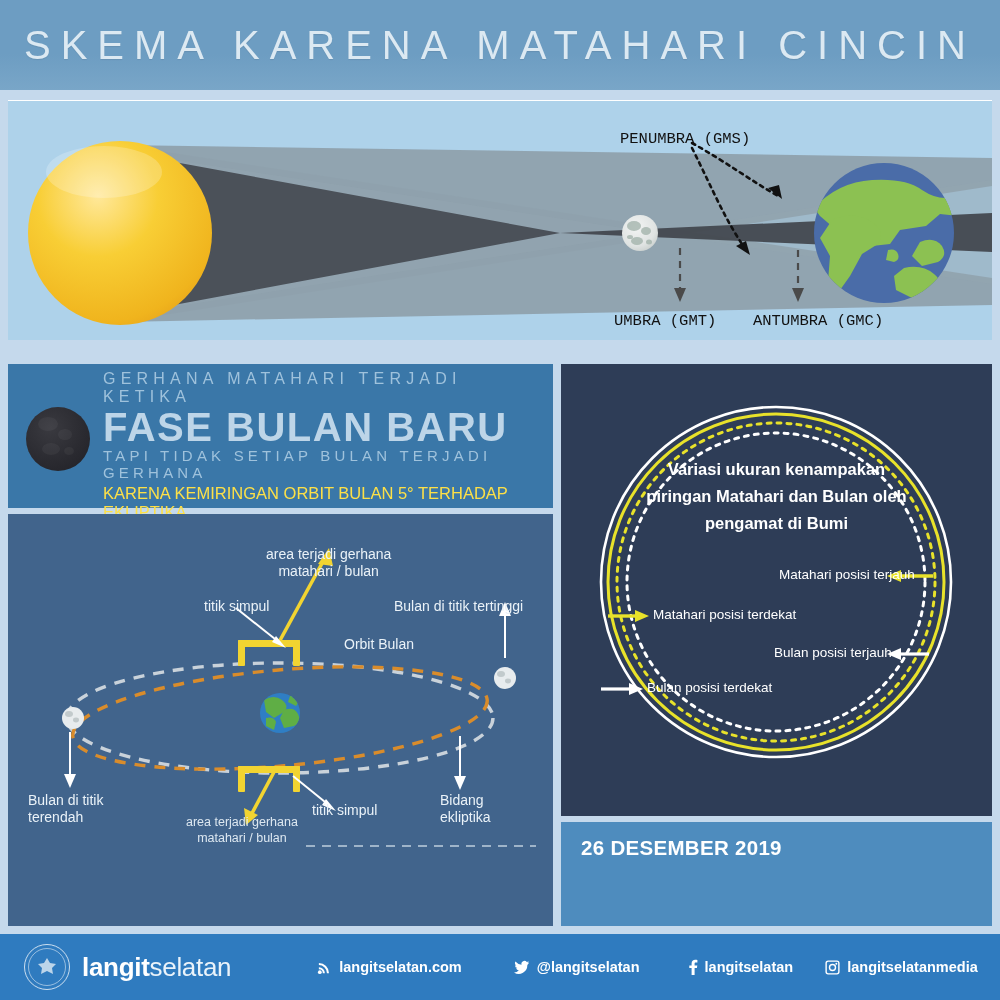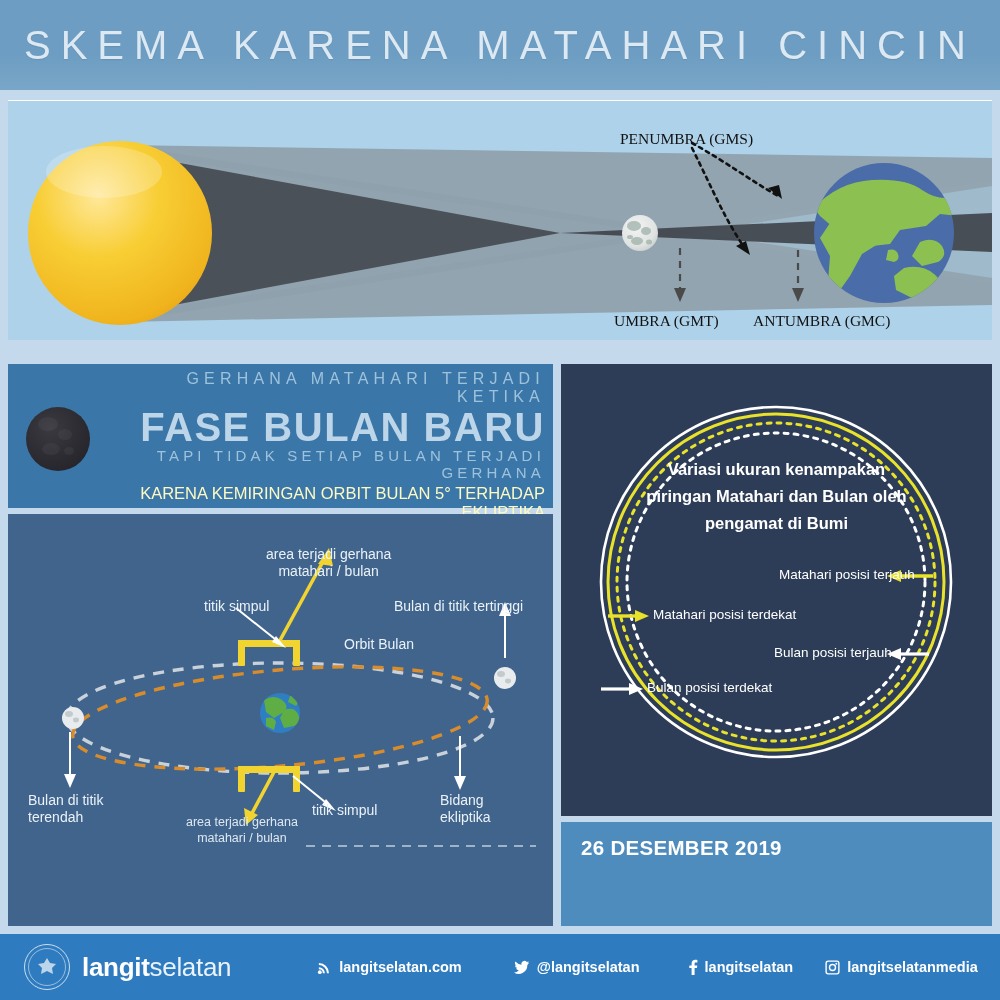--- a/index.html
+++ b/index.html
@@ -22,35 +22,35 @@
     text-shadow:0 1px 1px rgba(0,0,0,.08);
   }
 
   
   .schema {
     position:absolute; left:8px; top:100px; width:984px; height:240px;
     background:#aed2ea; overflow:hidden;
     box-shadow:0 1px 0 #fff inset;
   }
   .lbl { position:absolute; color:#111; font-size:15.5px; white-space:nowrap;
-         font-family:Liberation Serif, serif; }
+         font-family:Liberation Mono, monospace; }
 
   
   .panel-newmoon {
     position:absolute; left:8px; top:364px; width:545px; height:144px;
     background:#3a77a8;
   }
   .nm-moon { position:absolute; left:18px; top:43px; width:64px; height:64px; border-radius:50%;
              background:radial-gradient(circle at 38% 33%, #3a3a40 0%, #2b2b31 55%, #202026 100%); }
   .nm-moon .cr { position:absolute; border-radius:50%; background:rgba(255,255,255,.045); }
-  .nm-text { position:absolute; left:95px; top:6px; right:8px; text-align:right; }
+  .nm-text { position:absolute; left:95px; top:6px; right:8px; text-align:left; }
   .nm-l1 { font-size:16px; letter-spacing:5.2px; color:#9fc2dc; font-weight:400; }
   .nm-l2 { font-size:40px; letter-spacing:1.5px; color:#bdd5e8; font-weight:bold; line-height:44px; margin-top:-1px;}
   .nm-l3 { font-size:15px; letter-spacing:4.2px; color:#9fc2dc; margin-top:-2px; }
-  .nm-l4 { font-size:16.5px; letter-spacing:0px; color:#fef9c3; margin-top:3px; font-weight:400;}
+  .nm-l4 { font-size:16.5px; letter-spacing:0px; color:#fde047; margin-top:3px; font-weight:400;}
 
   .panel-orbit {
     position:absolute; left:8px; top:514px; width:545px; height:412px;
     background:#41648c; overflow:hidden;
   }
   .orb-lbl { position:absolute; color:#eaf2f8; font-size:14px; line-height:17px; white-space:nowrap; }
   .orb-lbl.sm { font-size:12.5px; color:#dde8f1; line-height:16px; }
   .orb-caption { position:absolute; left:0; width:545px; bottom:16px; text-align:center;
                  color:#fff; font-size:18.5px; font-weight:bold; line-height:26px; letter-spacing:.2px; }
 

